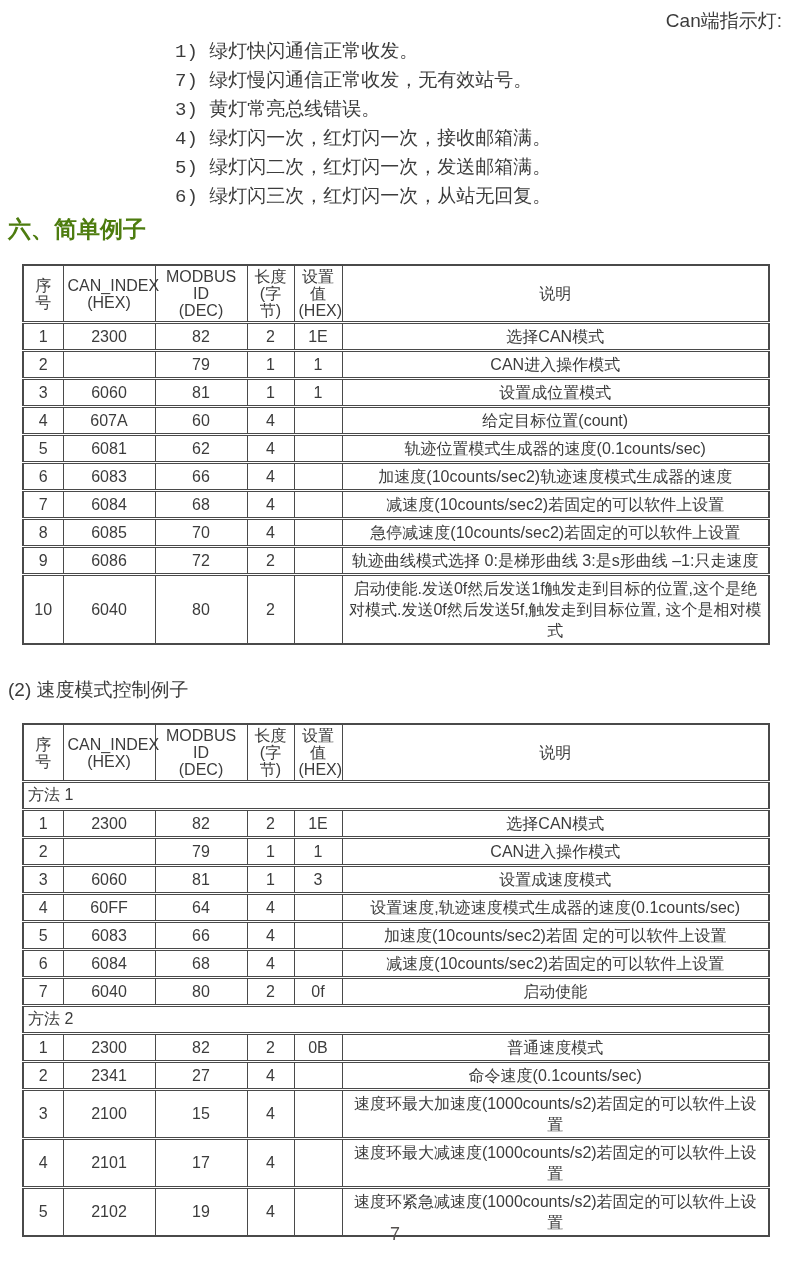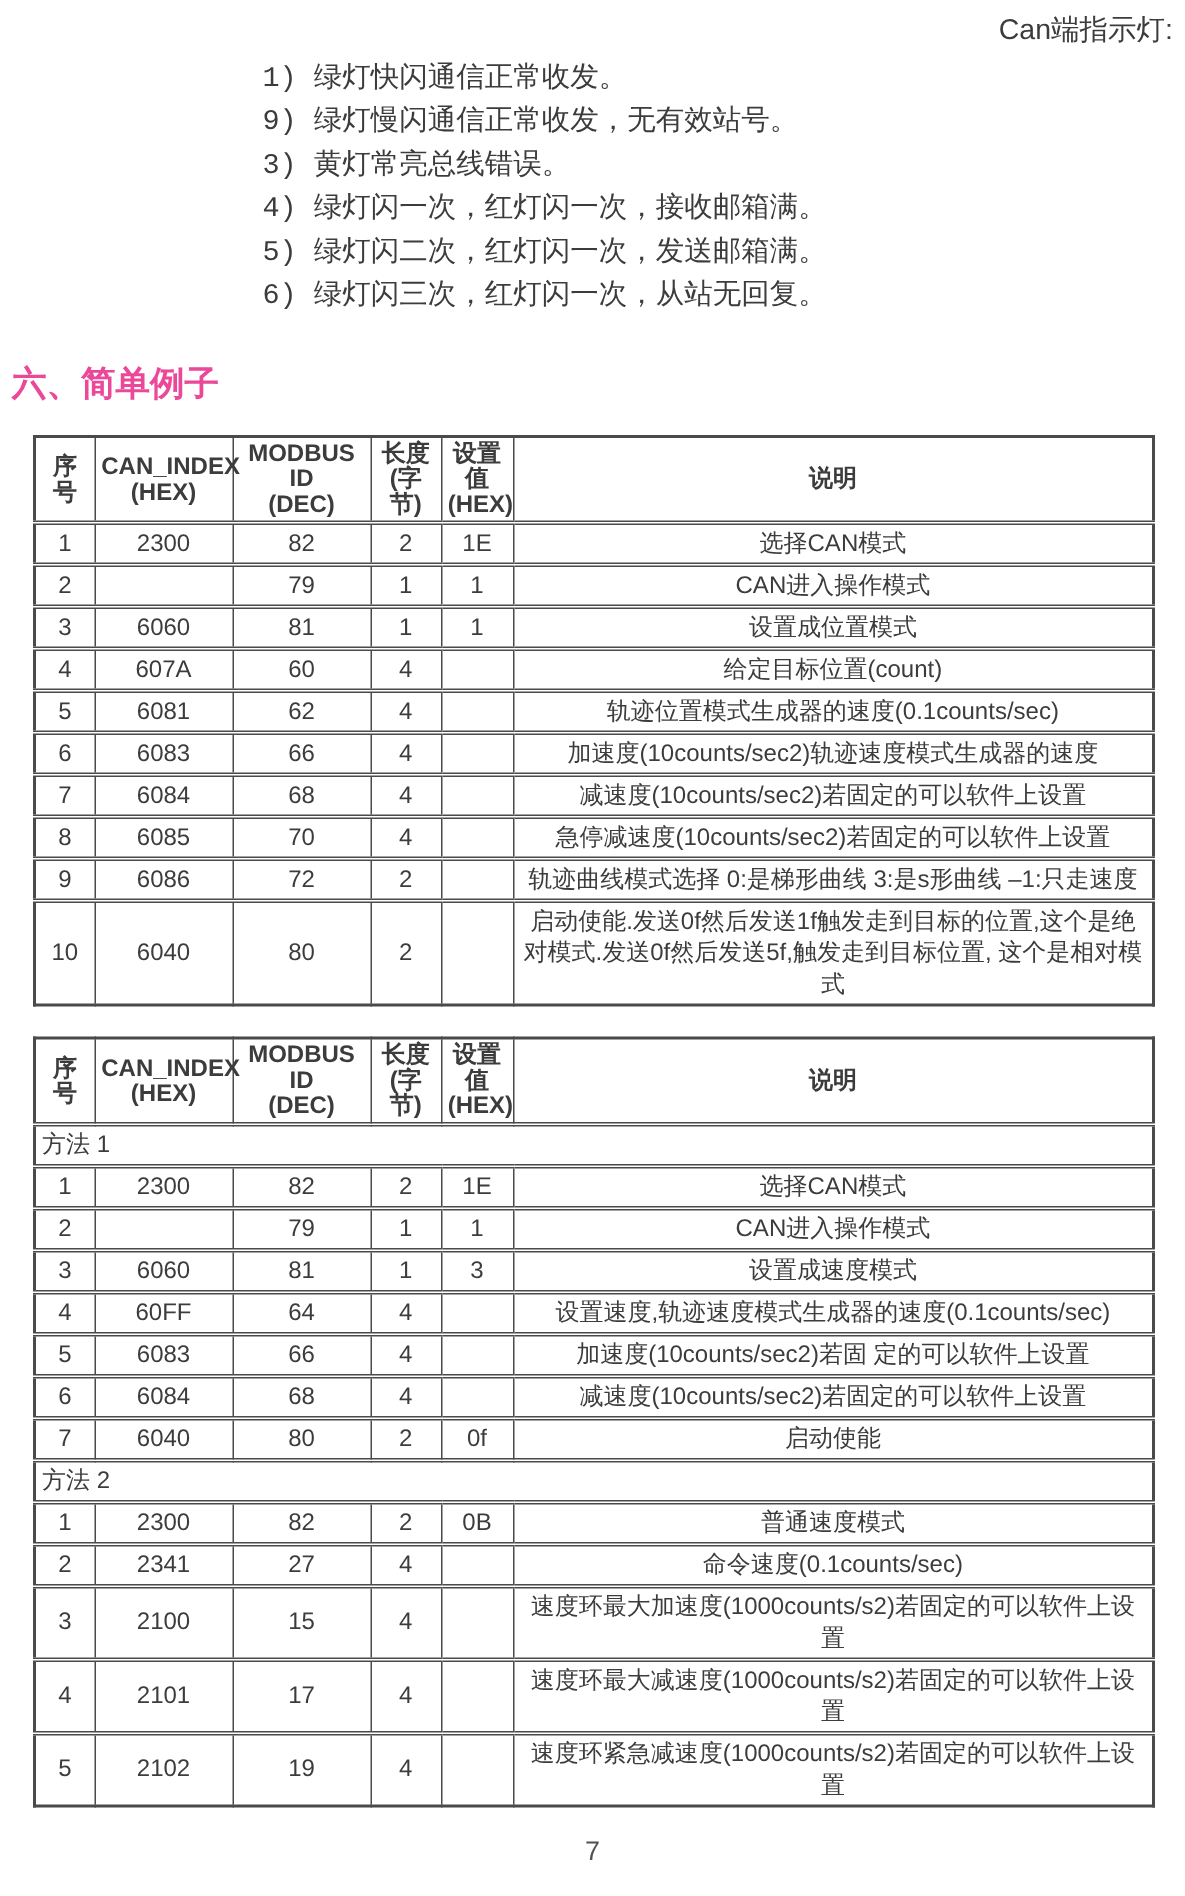--- a/index.html
+++ b/index.html
@@ -11,23 +11,23 @@
     font-family: "Liberation Sans", "DejaVu Sans", sans-serif;
     color: #3c3c3c;
   }
   .page { padding: 8px 8px 0 8px; }
 
   .intro-title { font-size: 19px; line-height: 26px; margin-bottom: 4px; text-align: right; }
   .indicator-list { margin-left: 167px; font-family: Liberation Mono, monospace; }
   .indicator-list .li { font-size: 19px; line-height: 29px; white-space: nowrap; }
 
   .section-heading {
-    margin-top: 28px;
+    margin-top: 2px;
     font-size: 23px; font-weight: bold;
-    color: #ec4899;
+    color: #4d7c0f;
     line-height: 30px;
   }
   .example-title { font-size: 19px; line-height: 26px; margin-top: 14px; }
   .example-title.second { margin-top: 32px; }
 
   table.extable {
     margin: 20px 6px 0 14px;
     width: 748px;
     border-collapse: collapse;
     border: 2px solid #4a4a4a;
@@ -43,21 +43,21 @@
   }
   table.extable tr + tr td, table.extable tr + tr th {
     border-top: 3px double #4a4a4a;
   }
   col.c-seq { width: 40px; }
   col.c-idx { width: 92px; }
   col.c-mod { width: 92px; }
   col.c-len { width: 47px; }
   col.c-val { width: 48px; }
 
-  tr.hdr th { height: 33px; text-align: center; font-size: 16px; line-height: 17px; font-weight: bold; }
+  tr.hdr th { height: 33px; text-align: center; font-size: 16px; line-height: 17px; }
   td.n { text-align: center; height: 21px; }
   td.d { text-align: center; padding-left: 6px; line-height: 21px; }
   td.method { text-align: left; height: 21px; }
 
   .page-number {
     position: absolute;
     top: 1224px; left: 0;
     width: 100%;
     text-align: center;
     font-size: 18px;
@@ -65,21 +65,21 @@
   }
 </style>
 </head>
 <body>
 
 <div class="page">
 
   <div class="intro-title">Can端指示灯:</div>
   <div class="indicator-list">
     <div class="li">1) 绿灯快闪通信正常收发。</div>
-    <div class="li">9) 绿灯慢闪通信正常收发，无有效站号。</div>
+    <div class="li">7) 绿灯慢闪通信正常收发，无有效站号。</div>
     <div class="li">3) 黄灯常亮总线错误。</div>
     <div class="li">4) 绿灯闪一次，红灯闪一次，接收邮箱满。</div>
     <div class="li">5) 绿灯闪二次，红灯闪一次，发送邮箱满。</div>
     <div class="li">6) 绿灯闪三次，红灯闪一次，从站无回复。</div>
   </div>
 
   <div class="section-heading">六、简单例子</div>
 
 
   <table class="extable">
@@ -192,20 +192,21 @@
           <td class="n">10</td>
           <td class="n">6040</td>
           <td class="n">80</td>
           <td class="n">2</td>
           <td class="n"></td>
           <td class="d">启动使能.发送0f然后发送1f触发走到目标的位置,这个是绝对模式.发送0f然后发送5f,触发走到目标位置, 这个是相对模式</td>
         </tr>
     </tbody>
   </table>
 
+  <div class="example-title second">(2) 速度模式控制例子</div>
 
   <table class="extable">
     <colgroup>
         <col class="c-seq">
         <col class="c-idx">
         <col class="c-mod">
         <col class="c-len">
         <col class="c-val">
         <col>
       </colgroup>

